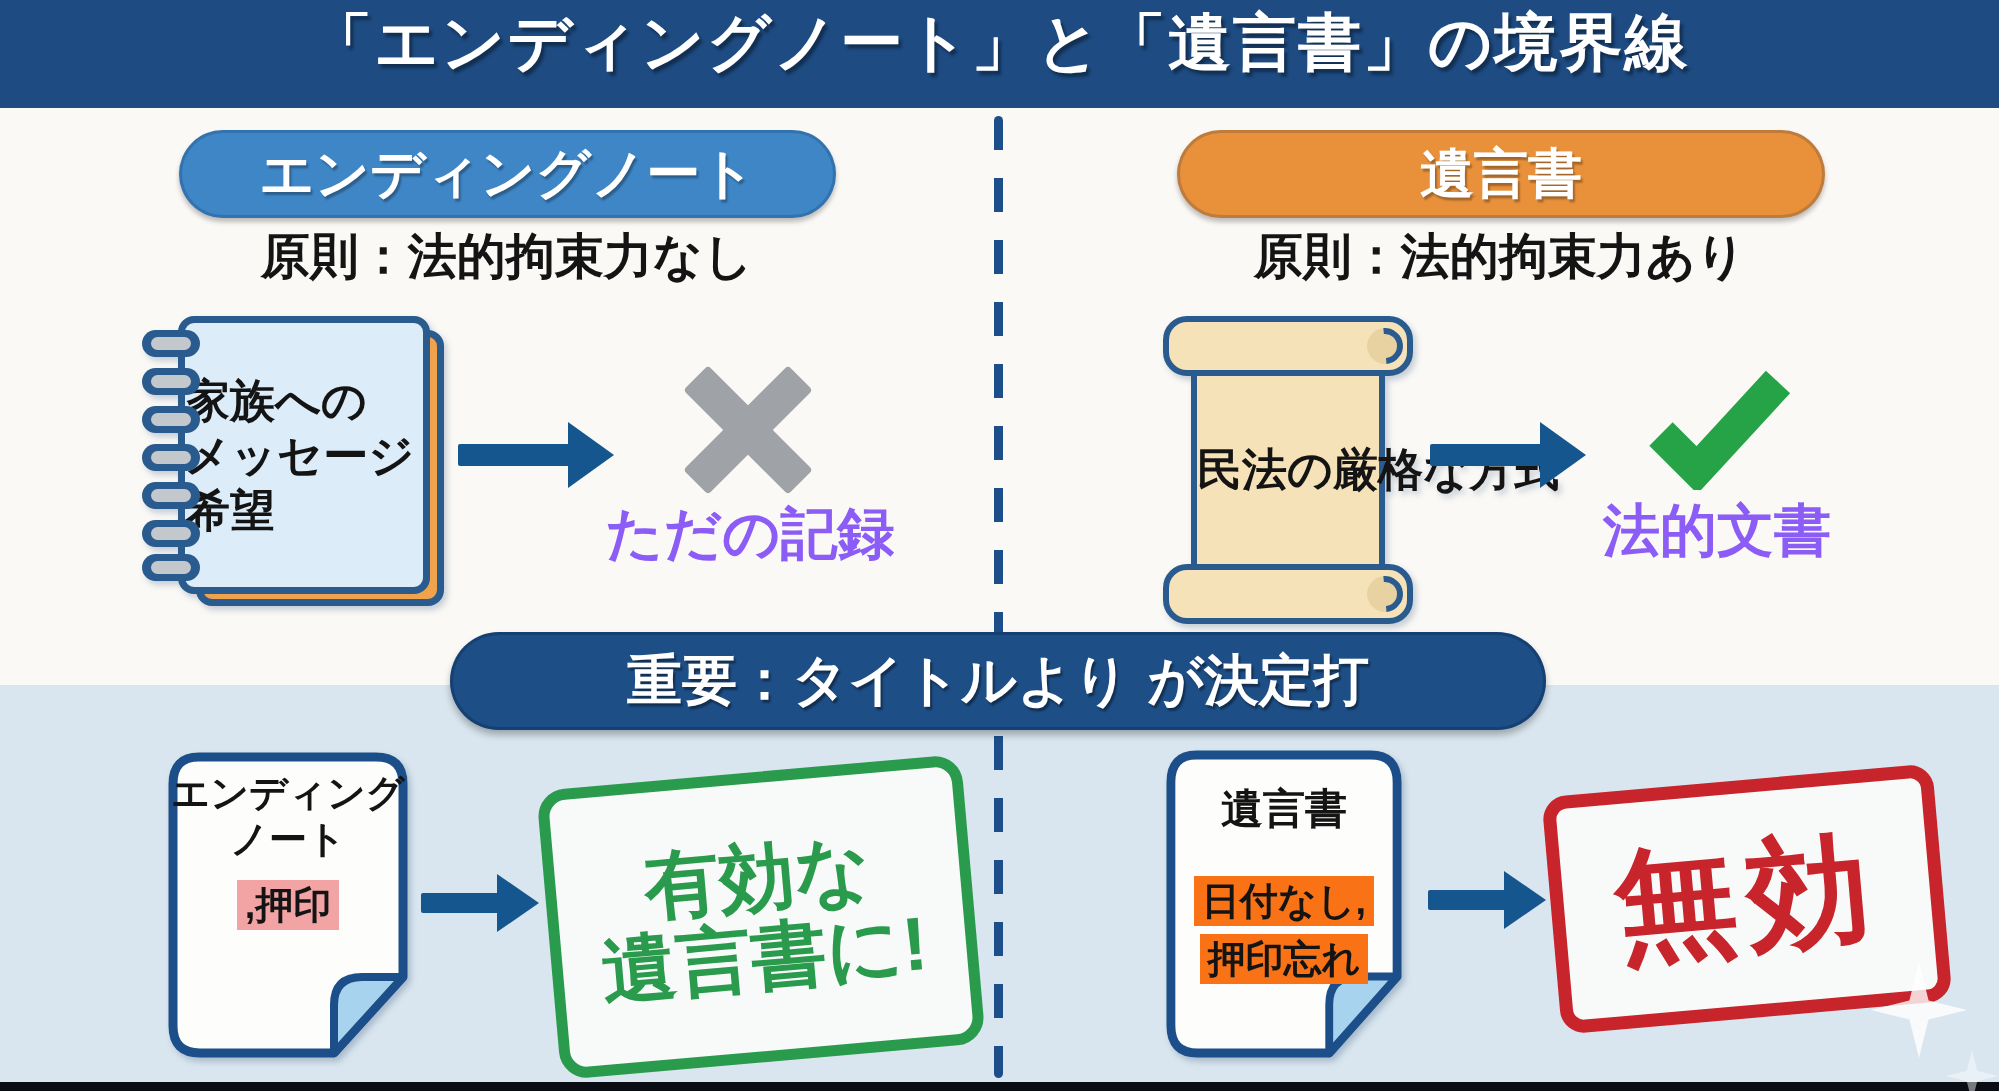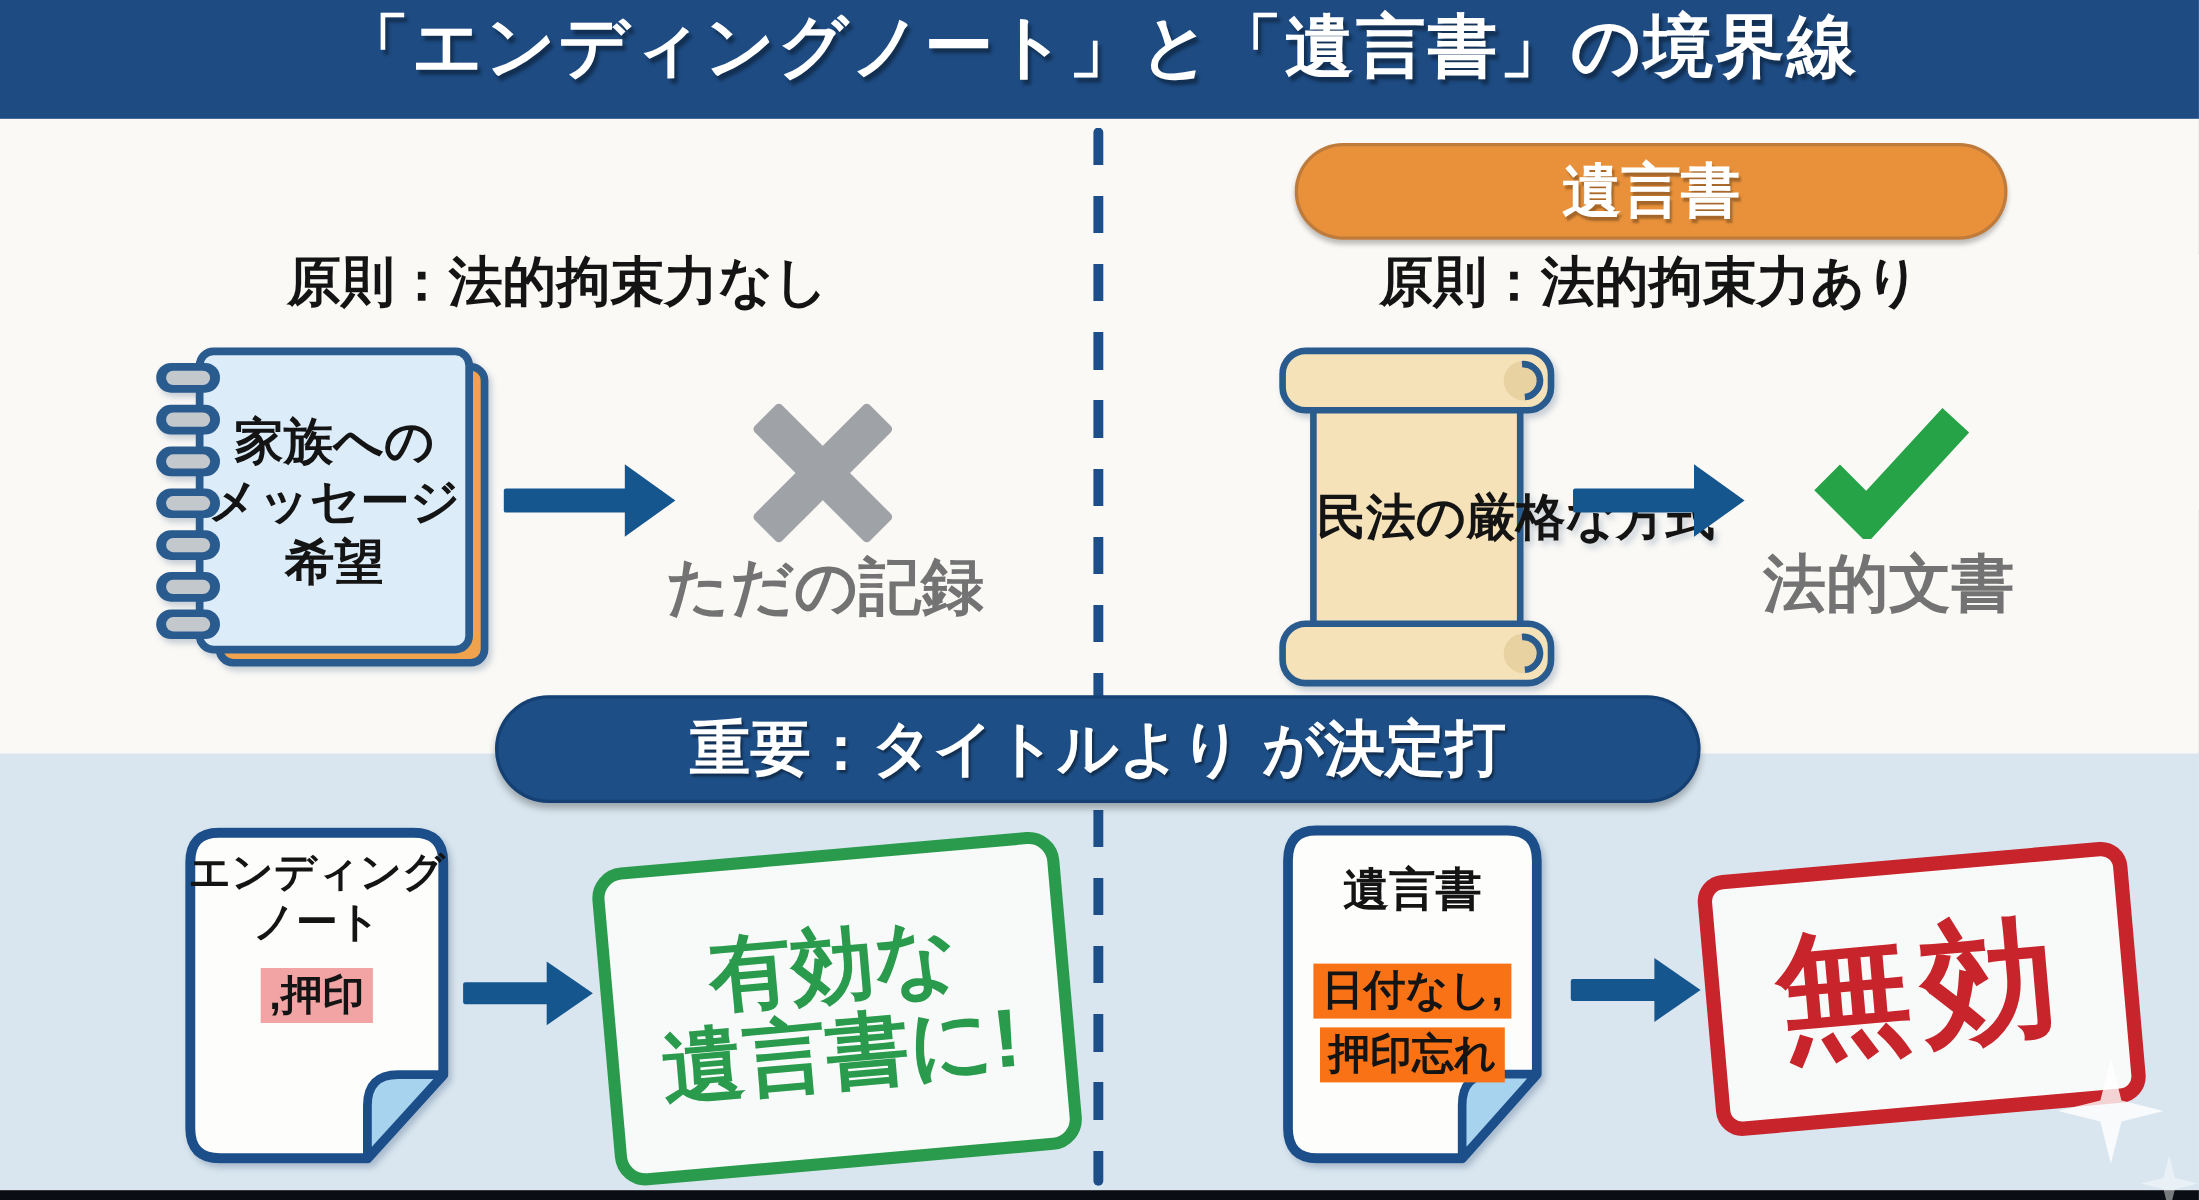--- a/index.html
+++ b/index.html
@@ -32,21 +32,21 @@
   .principle{position:absolute;top:224px;width:810px;text-align:center;
     font-size:49px;font-weight:800;color:#141414;white-space:nowrap;}
   .principle.left{left:102px;}
   .principle.right{left:1095px;}
 
   
   .notebook{position:absolute;left:138px;top:316px;width:306px;height:296px;filter:drop-shadow(3px 4px 3px rgba(40,70,110,.25));}
   .notebook .underlay{position:absolute;left:58px;top:14px;width:234px;height:262px;background:#f0a24c;
     border:7px solid #2a5b8e;border-radius:16px;}
   .notebook .page{position:absolute;left:40px;top:0;width:238px;height:264px;background:#dcedf9;
-    border:7px solid #2a5b8e;border-radius:16px;display:flex;flex-direction:column;align-items:center;justify-content:center;}
+    border:7px solid #2a5b8e;border-radius:16px;display:flex;flex-direction:column;justify-content:center;}
   .notebook .page div{font-size:45px;line-height:55px;font-weight:800;color:#141414;white-space:nowrap;}
   .ring{position:absolute;left:4px;width:58px;height:27px;background:#2a5b8e;border-radius:14px;}
   .ring i{position:absolute;left:9px;top:7px;right:9px;bottom:7px;background:#c3c8cd;border-radius:7px;}
 
   
   .scroll{position:absolute;left:1163px;top:316px;width:238px;height:296px;filter:drop-shadow(3px 4px 3px rgba(40,70,110,.25));}
   .scroll .body{position:absolute;left:28px;top:24px;width:182px;height:248px;background:#f5e2b8;
     border:6px solid #2a5b8e;border-radius:4px;display:flex;flex-direction:row;align-items:center;justify-content:flex-start;}
   .scroll .body div{font-size:45px;line-height:54px;font-weight:800;color:#141414;white-space:nowrap;}
   .scroll .roll{position:absolute;left:0;width:238px;height:48px;background:#f5e2b8;border:6px solid #2a5b8e;border-radius:24px;}
@@ -62,21 +62,21 @@
   .arrow.lg{width:156px;height:68px;} .arrow.lg .shaft{width:112px;} .arrow.lg .head{left:110px;}
   .arrow.sm{width:120px;height:64px;} .arrow.sm .shaft{width:78px;height:20px;}
   .arrow.sm .head{left:76px;border-top-width:29px;border-bottom-width:29px;border-left-width:42px;}
 
   
   .xmark{position:absolute;left:674px;top:356px;width:148px;height:148px;}
   .xmark i{position:absolute;left:50%;top:50%;width:148px;height:35px;background:#9fa3a7;border-radius:4px;}
   .xmark i.a{transform:translate(-50%,-50%) rotate(45deg);}
   .xmark i.b{transform:translate(-50%,-50%) rotate(-45deg);}
 
-  .result-label{position:absolute;width:320px;text-align:center;font-size:57px;font-weight:800;color:#737373;white-space:nowrap;}
+  .result-label{position:absolute;width:320px;text-align:center;font-size:57px;font-weight:800;color:#8b5cf6;white-space:nowrap;}
   .result-label.left{left:590px;top:496px;}
   .result-label.right{left:1557px;top:493px;}
 
   .checkmark{position:absolute;left:1645px;top:368px;}
 
   
   .banner{position:absolute;left:450px;top:632px;width:1096px;height:98px;background:#1d4e86;border-radius:50px;
     display:flex;align-items:center;justify-content:center;gap:18px;
     box-shadow:0 5px 7px rgba(0,0,0,.28), inset 0 0 0 3px rgba(0,25,60,.25);}
   .banner span{color:#fff;font-size:55px;font-weight:800;text-shadow:2px 3px 2px rgba(0,0,0,.4);white-space:nowrap;}
@@ -118,20 +118,23 @@
 
   <div class="bottom-section"></div>
   <div class="bottom-bar"></div>
 
   <div class="header">
     <div class="title">「エンディングノート」と「遺言書」の境界線</div>
   </div>
 
   <div class="divider"></div>
 
+  <div class="pill blue">
+    <span>エンディングノート</span>
+  </div>
   <div class="principle left">原則：法的拘束力なし</div>
 
   <div class="notebook">
     <div class="underlay"></div>
     <div class="page">
       <div>家族への</div>
       <div>メッセージ</div>
       <div>希望</div>
     </div>
     <div class="ring" style="top:14px">

